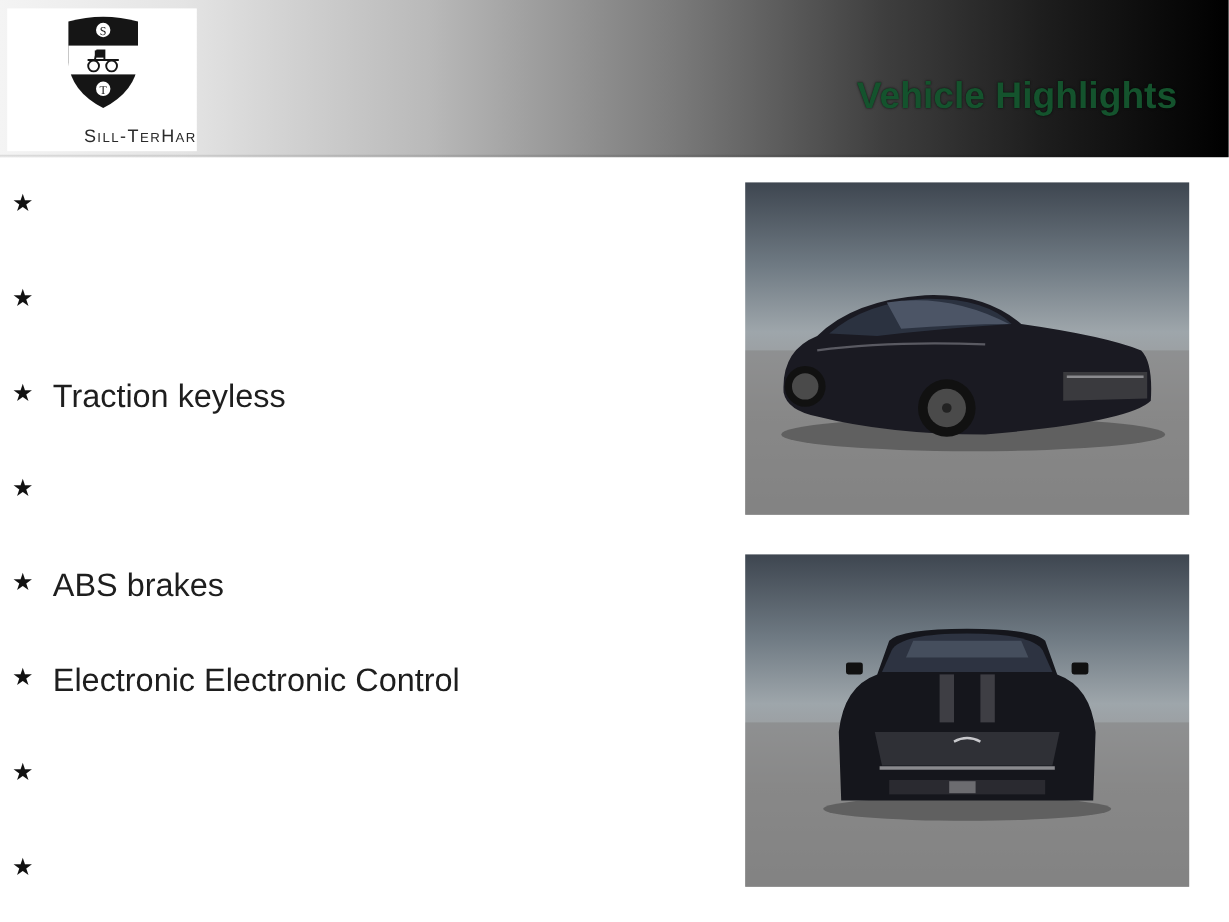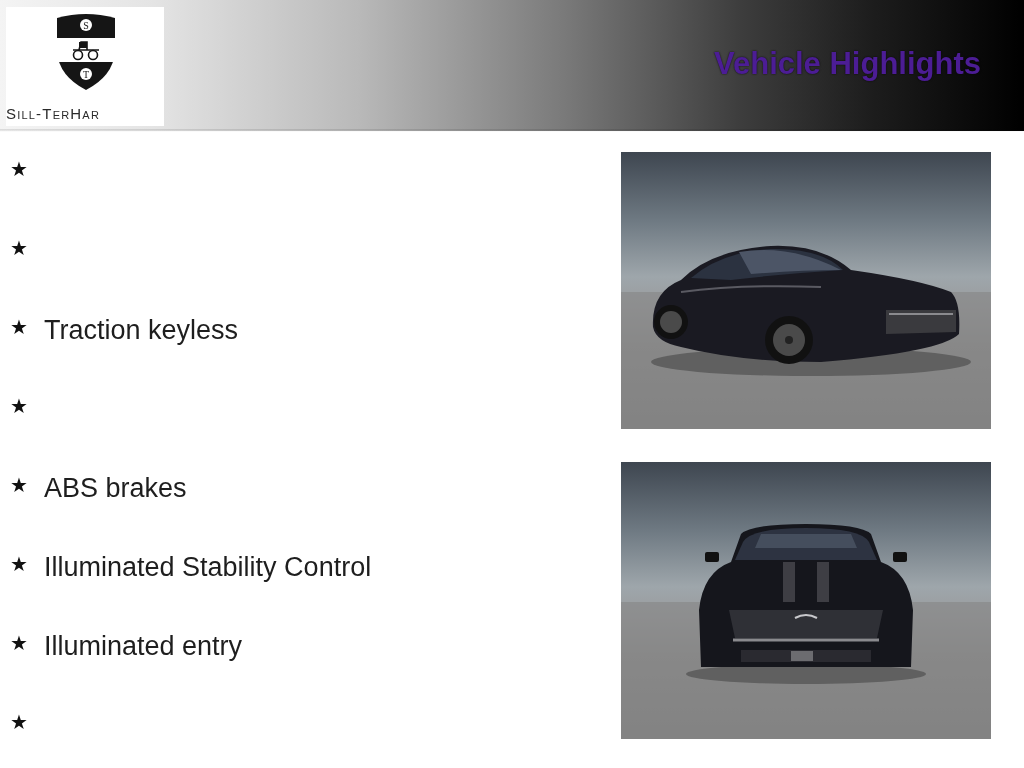--- a/index.html
+++ b/index.html
@@ -15,27 +15,27 @@
       background: linear-gradient(to bottom, rgba(0,0,0,0.12), rgba(0,0,0,0));
     }
     .logo-box {
       position: absolute; left: 6px; top: 7px; width: 158px; height: 119px;
       background: #ffffff;
     }
     .shield {
       position: absolute; left: 47px; top: 5px; width: 66px; height: 80px;
     }
     .logo-text {
-      position: absolute; left: 0; top: 98px; width: 158px; text-align: left;
+      position: absolute; left: 0; top: 98px; width: 158px; text-align: right;
       font-size: 15px; letter-spacing: 1.2px; color: #2a2a2a; font-weight: normal;
       font-variant: small-caps;
     }
     .title {
-      position: absolute; right: 43px; top: 46px;
-      font-size: 31px; font-weight: bold; color: #4c1d95;
+      position: absolute; right: 43px; top: 62px;
+      font-size: 31px; font-weight: bold; color: #14532d;
       text-shadow: 0 0 2px rgba(0,0,0,0.8);
     }
 
     .features { position: absolute; left: 0; top: 150px; width: 600px; }
     .feature {
       position: absolute; left: 10px; height: 40px; display: flex; align-items: center;
       font-size: 27px; color: #1e1e1e; white-space: nowrap;
     }
     .star { font-size: 20px; width: 34px; display: inline-block; color: #111; position: relative; top: -3px; }
 
@@ -84,25 +84,24 @@
   </div>
   <div class="feature" style="top:239px">
     <span class="star">★</span>
   </div>
   <div class="feature" style="top:318px">
     <span class="star">★</span>
     <span>ABS brakes</span>
   </div>
   <div class="feature" style="top:397px">
     <span class="star">★</span>
-    <span>Illuminated Stability Control</span>
+    <span>Electronic Electronic Control</span>
   </div>
   <div class="feature" style="top:476px">
     <span class="star">★</span>
-    <span>Illuminated entry</span>
   </div>
   <div class="feature" style="top:555px">
     <span class="star">★</span>
   </div>
 </div>
 
 <div class="photo" style="top:152px">
   <svg width="370" height="277" viewBox="0 0 370 277">
     <rect x="0" y="140" width="370" height="137" fill="#858585" opacity="0.6"></rect>
     <ellipse cx="190" cy="210" rx="160" ry="14" fill="#3a3a3a" opacity="0.5"></ellipse>

